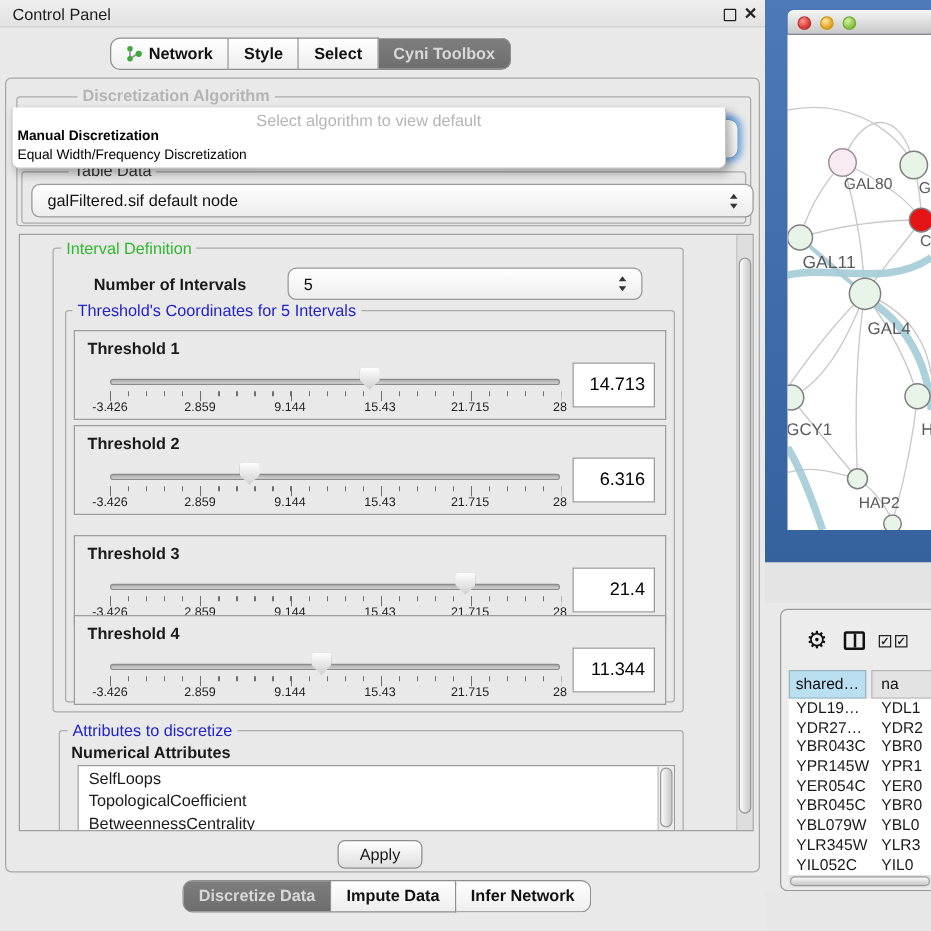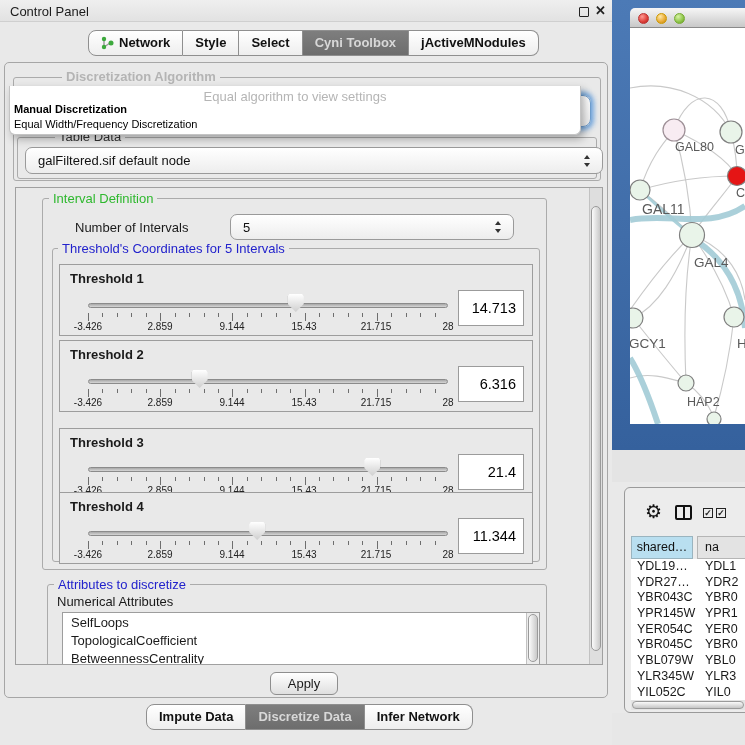--- a/index.html
+++ b/index.html
@@ -95,21 +95,21 @@
   .thead { position:absolute; top:48px; height:23px; border:1px solid #9ab4bf; background:#b9dff0; font-size:12.5px; text-align:center; line-height:21px; color:#111; }
   .thead.c2 { background:#e3e3e3; border-color:#b5b5b5; text-align:left; padding-left:7px; }
   #tbody { position:absolute; left:6px; top:71px; width:124px; height:141px; background:#ffffff; overflow:hidden; }
   .trow { display:flex; height:15.7px; font-size:12.5px; }
   .trow .c1 { width:66px; padding-left:6px; }
   .trow .c2 { width:58px; padding-left:8px; }
   #hscroll { position:absolute; left:6px; top:212px; width:118px; height:10px; background:#e4e4e4; }
   #hscroll .hthumb { position:absolute; left:1px; top:1px; width:112px; height:8px; background:linear-gradient(#fafafa,#c6c6c6); border:1px solid #9a9a9a; border-radius:4px; }
   #below-table { left:612px; top:713px; width:133px; height:32px; background:#e7e7e7; }
 
-  .bold { font-weight:normal; }
+  .bold { font-weight:bold; }
 </style>
 </head>
 <body>
 
 <div class="abs" id="cp-titlebar">
   <div class="abs" id="cp-title">Control Panel</div>
   <div class="abs" id="float-icon"></div>
   <div class="abs" id="close-icon">✕</div>
 </div>
 
@@ -126,42 +126,39 @@
   </div>
   <div class="seg">
       <span>Style</span>
     </div>
   <div class="seg">
       <span>Select</span>
     </div>
   <div class="seg sel">
       <span>Cyni Toolbox</span>
     </div>
-  <div class="seg">
-      <span>jActiveMNodules</span>
-    </div>
 </div>
 
 <div class="abs" id="content-panel">
 
   <div class="groupbox" style="left:8px; top:14px; width:588px; height:104px;"></div>
   <div class="legend gray" style="left:16px; top:6px;margin-left:41px;">Discretization Algorithm</div>
   <div class="combo" id="algo-combo" style="left:16px; top:32px; width:570px; height:32px;">
     <div class="stepper"></div>
   </div>
 
   <div class="groupbox" style="left:12px; top:74px; width:580px; height:42px;"></div>
   <div class="legend" style="left:22px; top:66px; color:#333;margin-left:28px;">Table Data</div>
   <div class="combo" style="left:20px; top:84px; width:578px; height:27px;">
     <div class="val">galFiltered.sif default node</div>
     <div class="stepper"></div>
   </div>
 
   <div class="abs" id="algo-popup" style="left:4px; top:23px;">
-    <div class="hint">Equal algorithm to view settings</div>
+    <div class="hint">Select algorithm to view default</div>
     <div class="opt b">Manual Discretization</div>
     <div class="opt r">Equal Width/Frequency Discretization</div>
   </div>
 
   <div class="abs" id="viewport" style="left:10px; top:124px;">
 
     <div class="groupbox" style="left:26px; top:10px; width:505px; height:372px;"></div>
     <div class="legend green" style="left:33px; top:3px;">Interval Definition</div>
 
     <div class="abs bold" style="left:59px; top:32px;">Number of Intervals</div>
@@ -255,25 +252,25 @@
 
     <div class="vscroll" id="main-vscroll">
       <div class="vthumb" style="top:18px; height:445px;"></div>
     </div>
   </div>
 
   <div class="abs" id="apply-btn" style="left:265px; top:609px;"><span>Apply</span></div>
 </div>
 
 <div class="abs seg-bar" id="bottom-tabs">
-  <div class="seg">
-      <span>Impute Data</span>
-    </div>
   <div class="seg sel">
       <span>Discretize Data</span>
+    </div>
+  <div class="seg">
+      <span>Impute Data</span>
     </div>
   <div class="seg">
       <span>Infer Network</span>
     </div>
 </div>
 
 <div class="abs" id="net-frame"></div>
 
 <div class="abs" id="net-titlebar">
   <div class="light" id="light-red"></div>

